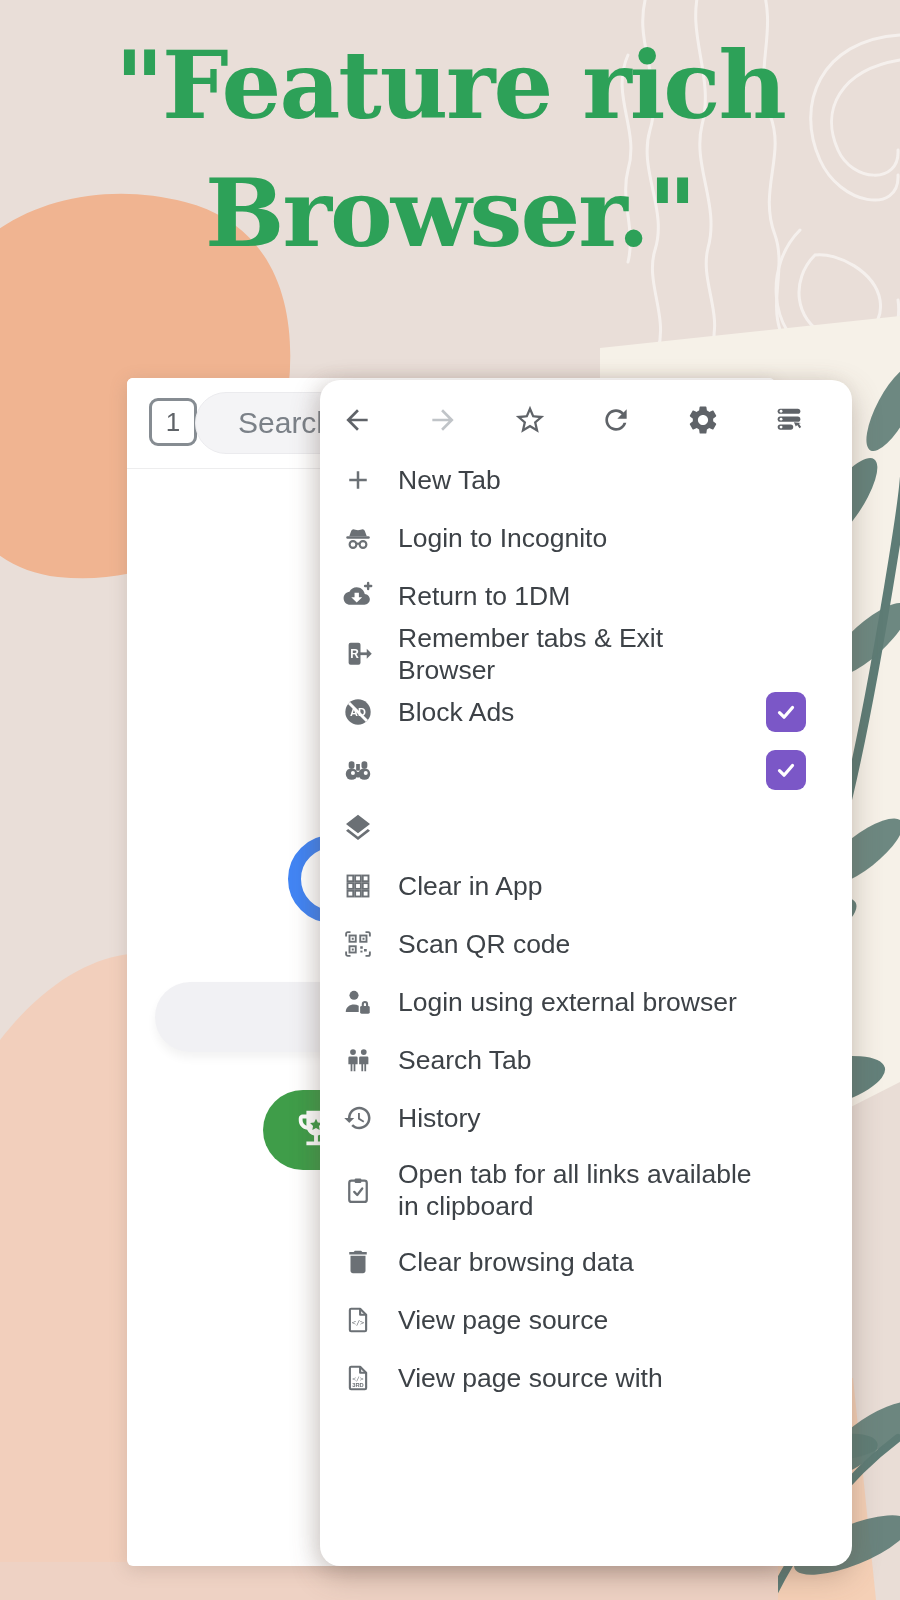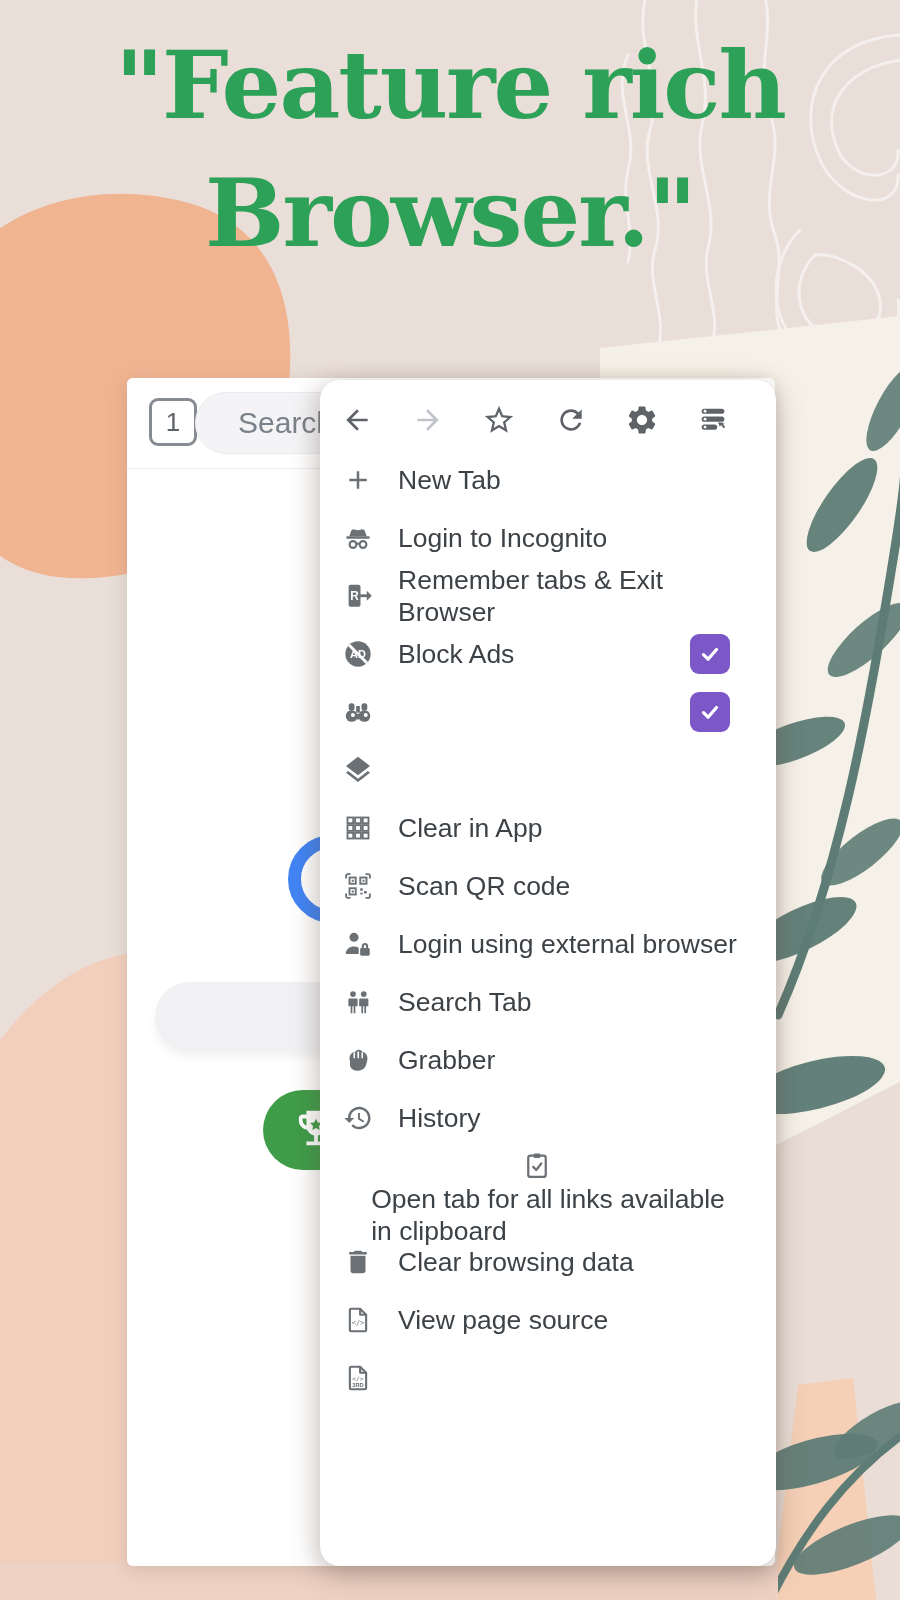--- a/index.html
+++ b/index.html
@@ -41,33 +41,33 @@
     position:absolute;left:28px;top:604px;width:430px;height:70px;border-radius:35px;
     background:#f1f1f4;box-shadow:0 6px 10px rgba(0,0,0,.05);
   }
   .trophy-btn{
     position:absolute;left:136px;top:712px;width:180px;height:80px;border-radius:40px;
     background:#3f9d49;display:flex;align-items:center;padding-left:30px;
   }
 
   
   .menu{
-    position:absolute;left:320px;top:380px;width:456px;height:1186px;
+    position:absolute;left:320px;top:380px;width:532px;height:1186px;
     background:#ffffff;border-radius:20px;
     box-shadow:0 10px 30px rgba(95,75,65,.30), -6px 0 18px rgba(95,75,65,.10);
   }
   .menu-toolbar{
     position:absolute;top:0;left:0;right:0;height:71px;
     display:flex;justify-content:space-between;align-items:center;
     padding:9px 40px 0 14px;box-sizing:border-box;
   }
   .mt-icon{width:46px;height:40px;display:flex;align-items:center;justify-content:center;cursor:pointer;}
   .menu-list{position:absolute;top:71px;left:0;right:0;}
   .menu-row{position:relative;display:flex;align-items:center;height:58px;padding:0 20px;box-sizing:border-box;}
-  .menu-row.tall{height:86px;flex-direction:column;}
+  .menu-row.tall{height:86px;}
   .row-icon{width:36px;height:36px;flex:0 0 36px;margin-right:22px;display:flex;align-items:center;justify-content:center;}
   .row-label{font-size:26.5px;color:#3d4247;line-height:1.22;max-width:360px;white-space:pre-line;}
   .row-check{
     position:absolute;right:46px;top:50%;transform:translateY(-50%);
     width:40px;height:40px;border-radius:9px;background:#7b57c7;
     display:flex;align-items:center;justify-content:center;
   }
 </style>
 </head>
 <body>
@@ -205,20 +205,32 @@
           <path fill="#6b7075" d="M6.5 10.5l1.6-4.3a2 2 0 0 1 2.5-1.1l.8.3a6.5 6.5 0 0 0 4.2 0l.8-.3a2 2 0 0 1 2.5 1.1l1.6 4.3z" transform="translate(-1.5 0)"></path>
           <rect x="2.6" y="10.6" width="18.8" height="2" rx="1" fill="#6b7075"></rect>
           <circle cx="8" cy="17.2" r="2.7" fill="none" stroke="#6b7075" stroke-width="1.7"></circle>
           <circle cx="16" cy="17.2" r="2.7" fill="none" stroke="#6b7075" stroke-width="1.7"></circle>
           <path d="M10.7 17 q1.3 -1.3 2.6 0" fill="none" stroke="#6b7075" stroke-width="1.5"></path>
         </svg>
       </span>
       <span class="row-label">Login to Incognito</span>
     </div>
 
+    <div class="menu-row">
+      <span class="row-icon">
+        <svg width="32" height="32" viewBox="0 0 24 24">
+          <path fill="#6b7075" transform="translate(1.2 2.2) scale(0.82)" d="M19.35 10.04C18.67 6.59 15.64 4 12 4 9.11 4 6.6 5.64 5.35 8.04 2.34 8.36 0 10.91 0 14c0 3.31 2.69 6 6 6h13c2.76 0 5-2.24 5-5 0-2.64-2.05-4.78-4.65-4.96zM17 13l-5 5-5-5h3V9h4v4h3z"></path>
+          <g stroke="#6b7075" stroke-width="1.8" stroke-linecap="round">
+              <path d="M19.6 2.2v4.6"></path>
+              <path d="M17.3 4.5h4.6"></path>
+            </g>
+        </svg>
+      </span>
+      <span class="row-label">Return to 1DM</span>
+    </div>
 
     <div class="menu-row">
       <span class="row-icon">
         <svg width="30" height="30" viewBox="0 0 24 24">
           <rect x="4.5" y="3" width="9.5" height="17.5" rx="1.6" fill="#6b7075"></rect>
           <text x="9.2" y="15" font-size="9.5" font-weight="bold" text-anchor="middle" fill="#ffffff" font-family="Liberation Sans, sans-serif">R</text>
           <rect x="13" y="10.7" width="7" height="2.2" fill="#6b7075"></rect>
           <path fill="#6b7075" d="M19 7.8l4 4-4 4z"></path>
         </svg>
       </span>
@@ -337,33 +349,20 @@
             <circle cx="8" cy="5.6" r="2.3"></circle>
             <path d="M5.3 9.2h5.4a1 1 0 0 1 1 1v5.2H9.9V21H8.5v-5.6h-1V21H6.1v-5.6H4.3v-5.2a1 1 0 0 1 1-1z"></path>
             <circle cx="16.6" cy="5.6" r="2.3"></circle>
             <path d="M13.9 9.2h5.4a1 1 0 0 1 1 1v5.2h-1.8V21h-1.4v-5.6h-1V21h-1.4v-5.6h-1.8v-5.2a1 1 0 0 1 1-1z"></path>
           </g>
         </svg>
       </span>
       <span class="row-label">Search Tab</span>
     </div>
 
-    <div class="menu-row">
-      <span class="row-icon">
-        <svg width="32" height="32" viewBox="0 0 24 24">
-          <path fill="#6b7075" d="M6 13 C4.8 9 7 5.8 10 5.8 c1 -2 4.2 -2 5.2 0 c3 .5 4.6 3.6 3.6 7.1 l-.5 2 c-.6 3 -3 5.1 -6.1 5.1 h-1 c-3 0 -5.6 -2.1 -5.2 -5.2 z"></path>
-          <g stroke="#ffffff" stroke-width="1.2" stroke-linecap="round">
-            <path d="M9.2 6.8v3.4"></path>
-              <path d="M12.2 6.2v4"></path>
-              <path d="M15.2 6.8v3.4"></path>
-          </g>
-        </svg>
-      </span>
-      <span class="row-label">Grabber</span>
-    </div>
 
     <div class="menu-row">
       <span class="row-icon">
         <svg width="30" height="30" viewBox="0 0 24 24">
             <path fill="#6b7075" d="M13 3c-4.97 0-9 4.03-9 9H1l3.89 3.89.07.14L9 12H6c0-3.87 3.13-7 7-7s7 3.13 7 7-3.13 7-7 7c-1.93 0-3.68-.79-4.94-2.06l-1.42 1.42C8.27 19.99 10.51 21 13 21c4.97 0 9-4.03 9-9s-4.03-9-9-9zm-1 5v5l4.28 2.54.72-1.21-3.5-2.08V8H12z"></path>
           </svg>
       </span>
       <span class="row-label">History</span>
     </div>
 
@@ -401,16 +400,17 @@
 
     <div class="menu-row">
       <span class="row-icon">
         <svg width="30" height="30" viewBox="0 0 24 24">
           <path d="M6.5 3h7.2 L18.5 7.8 V20 a1 1 0 0 1 -1 1 h-11 a1 1 0 0 1 -1 -1 V4 a1 1 0 0 1 1 -1 z" fill="none" stroke="#6b7075" stroke-width="1.7" stroke-linejoin="round"></path>
           <path d="M13.7 3v4.8h4.8" fill="none" stroke="#6b7075" stroke-width="1.7" stroke-linejoin="round"></path>
           <text x="12" y="14.6" font-size="5" text-anchor="middle" fill="#6b7075" font-family="DejaVu Sans Mono, monospace">&lt;/&gt;</text>
           <text x="12" y="19.4" font-size="4.6" font-weight="bold" text-anchor="middle" fill="#6b7075" font-family="Liberation Sans, sans-serif">3RD</text>
         </svg>
       </span>
+      <span class="row-label">View page source with</span>
     </div>
 
   </div>
 </div>
 
 </body></html>

